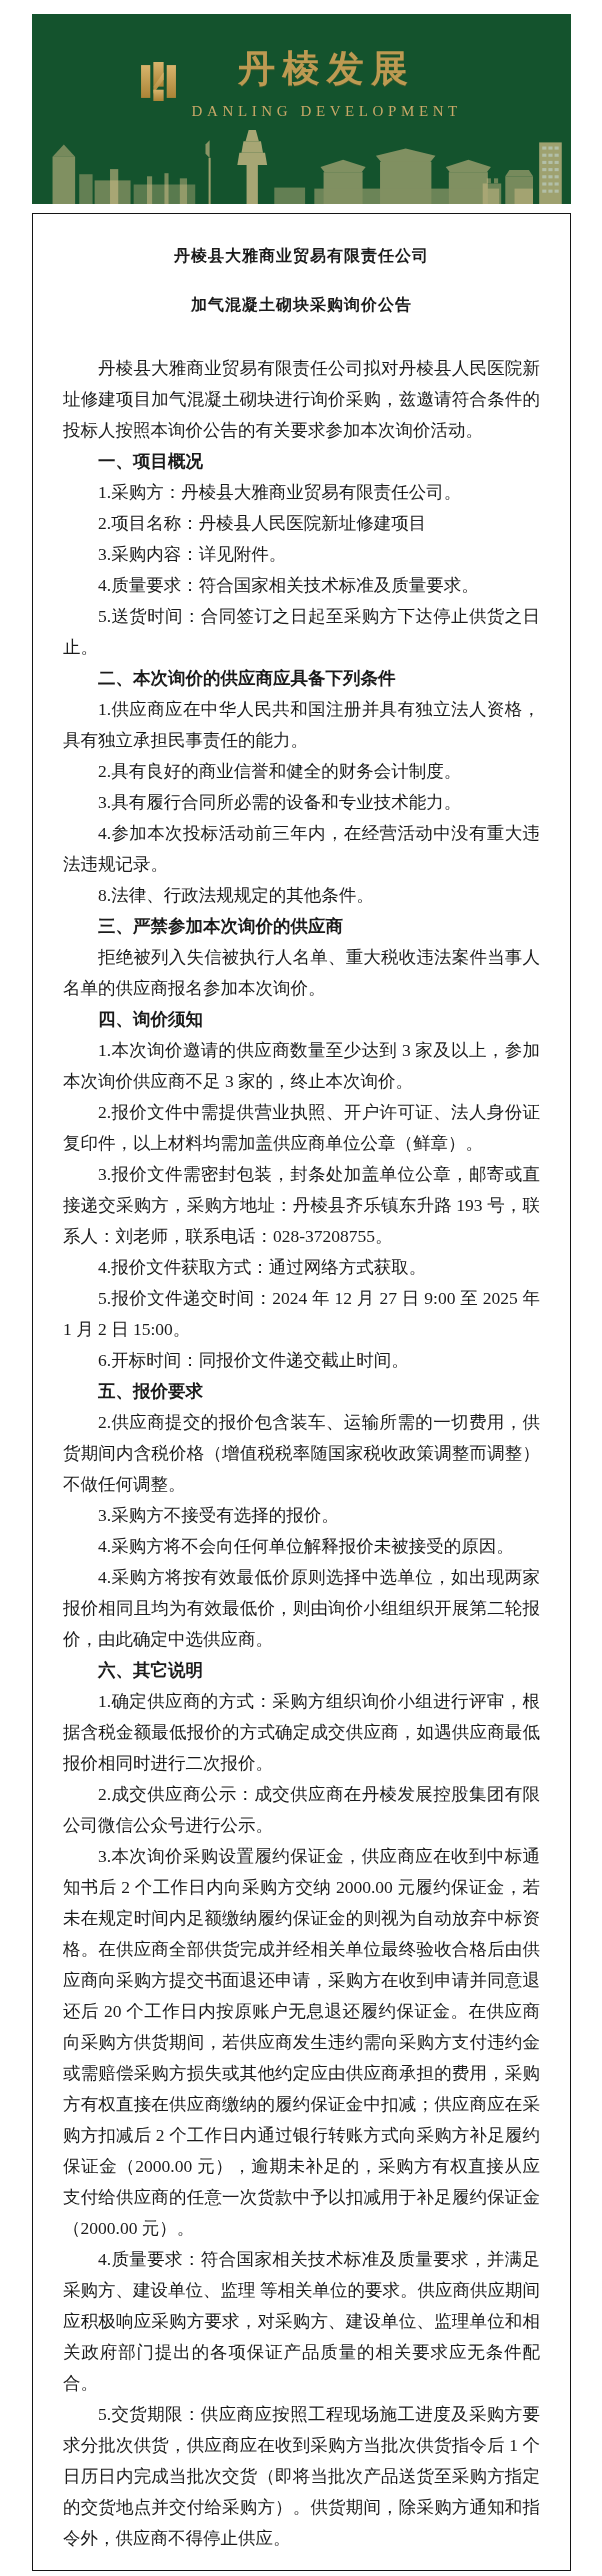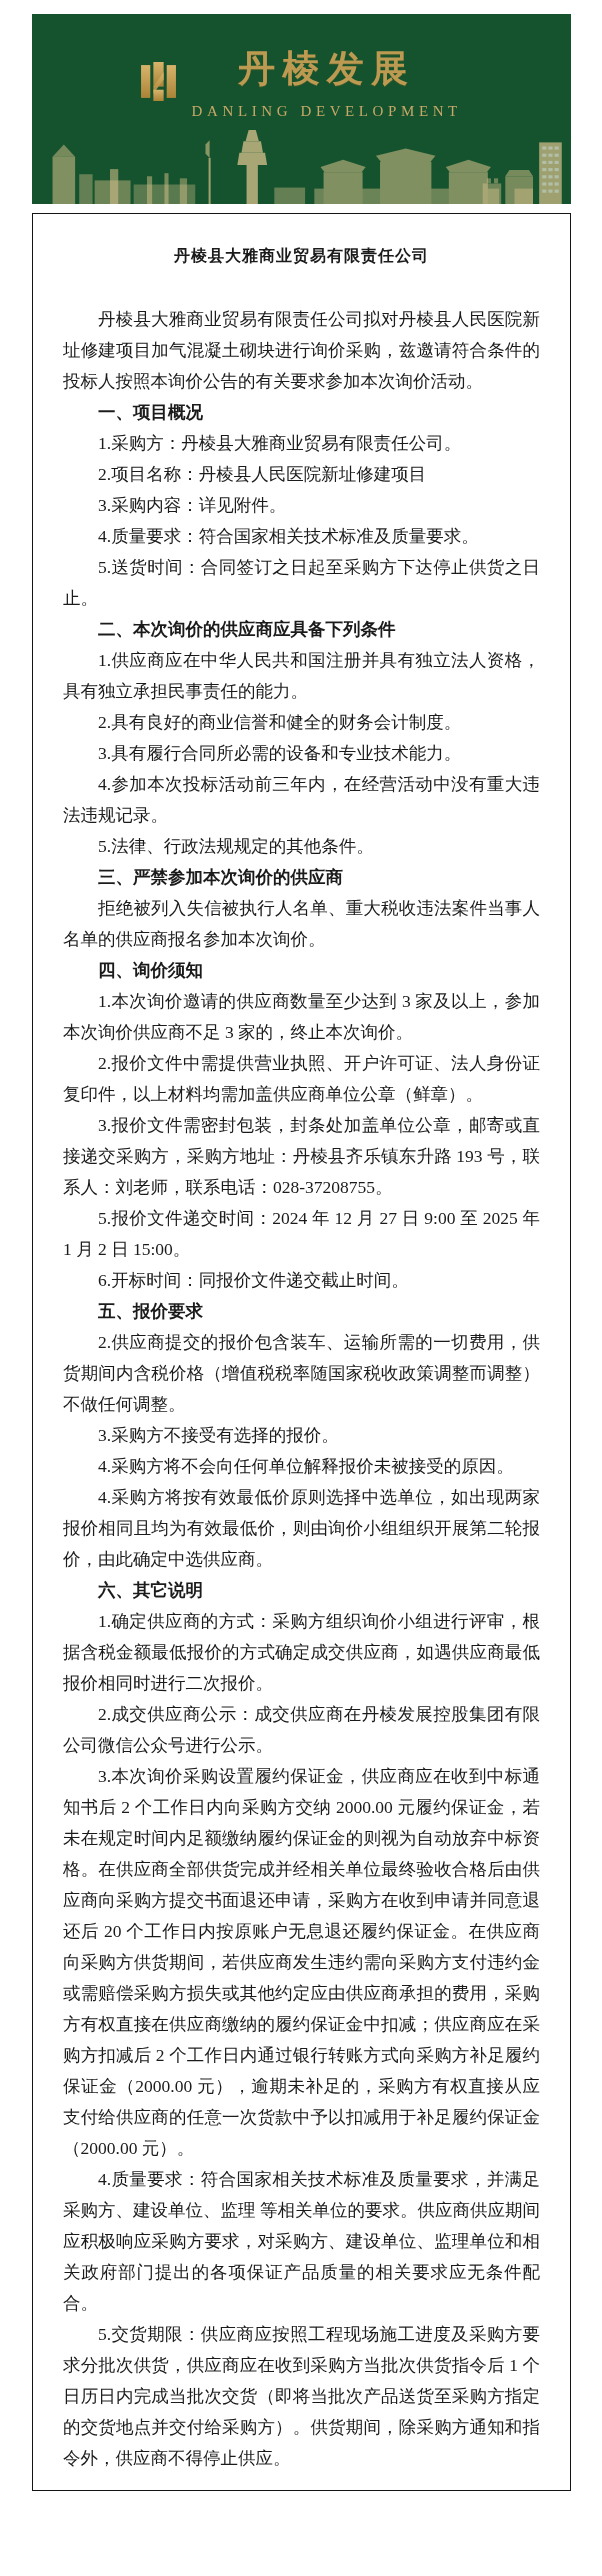--- a/index.html
+++ b/index.html
@@ -114,41 +114,43 @@
           <rect x="876" y="110" width="36" height="40"></rect>
           <rect x="884" y="100" width="8" height="10"></rect>
             <rect x="898" y="100" width="8" height="10"></rect>
         </g>
       </g>
     </svg>
   </div>
 
   <div class="page">
     <div class="title1">丹棱县大雅商业贸易有限责任公司</div>
+    <div class="title2">加气混凝土砌块采购询价公告</div>
 
     <div class="doc-body">
         <p class="p">丹棱县大雅商业贸易有限责任公司拟对丹棱县人民医院新址修建项目加气混凝土砌块进行询价采购，兹邀请符合条件的投标人按照本询价公告的有关要求参加本次询价活动。</p>
         <p class="h">一、项目概况</p>
         <p class="p">1.采购方：丹棱县大雅商业贸易有限责任公司。</p>
         <p class="p">2.项目名称：丹棱县人民医院新址修建项目</p>
         <p class="p">3.采购内容：详见附件。</p>
         <p class="p">4.质量要求：符合国家相关技术标准及质量要求。</p>
         <p class="p">5.送货时间：合同签订之日起至采购方下达停止供货之日止。</p>
         <p class="h">二、本次询价的供应商应具备下列条件</p>
         <p class="p">1.供应商应在中华人民共和国注册并具有独立法人资格，具有独立承担民事责任的能力。</p>
         <p class="p">2.具有良好的商业信誉和健全的财务会计制度。</p>
         <p class="p">3.具有履行合同所必需的设备和专业技术能力。</p>
         <p class="p">4.参加本次投标活动前三年内，在经营活动中没有重大违法违规记录。</p>
-        <p class="p">5.法律、行政法规规定的其他条件。</p>
+        <p class="p">8.法律、行政法规规定的其他条件。</p>
         <p class="h">三、严禁参加本次询价的供应商</p>
         <p class="p">拒绝被列入失信被执行人名单、重大税收违法案件当事人名单的供应商报名参加本次询价。</p>
         <p class="h">四、询价须知</p>
         <p class="p">1.本次询价邀请的供应商数量至少达到 3 家及以上，参加本次询价供应商不足 3 家的，终止本次询价。</p>
         <p class="p">2.报价文件中需提供营业执照、开户许可证、法人身份证复印件，以上材料均需加盖供应商单位公章（鲜章）。</p>
         <p class="p">3.报价文件需密封包装，封条处加盖单位公章，邮寄或直接递交采购方，采购方地址：丹棱县齐乐镇东升路 193 号，联系人：刘老师，联系电话：028-37208755。</p>
+        <p class="p">4.报价文件获取方式：通过网络方式获取。</p>
         <p class="p">5.报价文件递交时间：2024 年 12 月 27 日 9:00 至 2025 年 1 月 2 日 15:00。</p>
         <p class="p">6.开标时间：同报价文件递交截止时间。</p>
         <p class="h">五、报价要求</p>
         <p class="p">2.供应商提交的报价包含装车、运输所需的一切费用，供货期间内含税价格（增值税税率随国家税收政策调整而调整）不做任何调整。</p>
         <p class="p">3.采购方不接受有选择的报价。</p>
         <p class="p">4.采购方将不会向任何单位解释报价未被接受的原因。</p>
         <p class="p">4.采购方将按有效最低价原则选择中选单位，如出现两家报价相同且均为有效最低价，则由询价小组组织开展第二轮报价，由此确定中选供应商。</p>
         <p class="h">六、其它说明</p>
         <p class="p">1.确定供应商的方式：采购方组织询价小组进行评审，根据含税金额最低报价的方式确定成交供应商，如遇供应商最低报价相同时进行二次报价。</p>
         <p class="p">2.成交供应商公示：成交供应商在丹棱发展控股集团有限公司微信公众号进行公示。</p>

